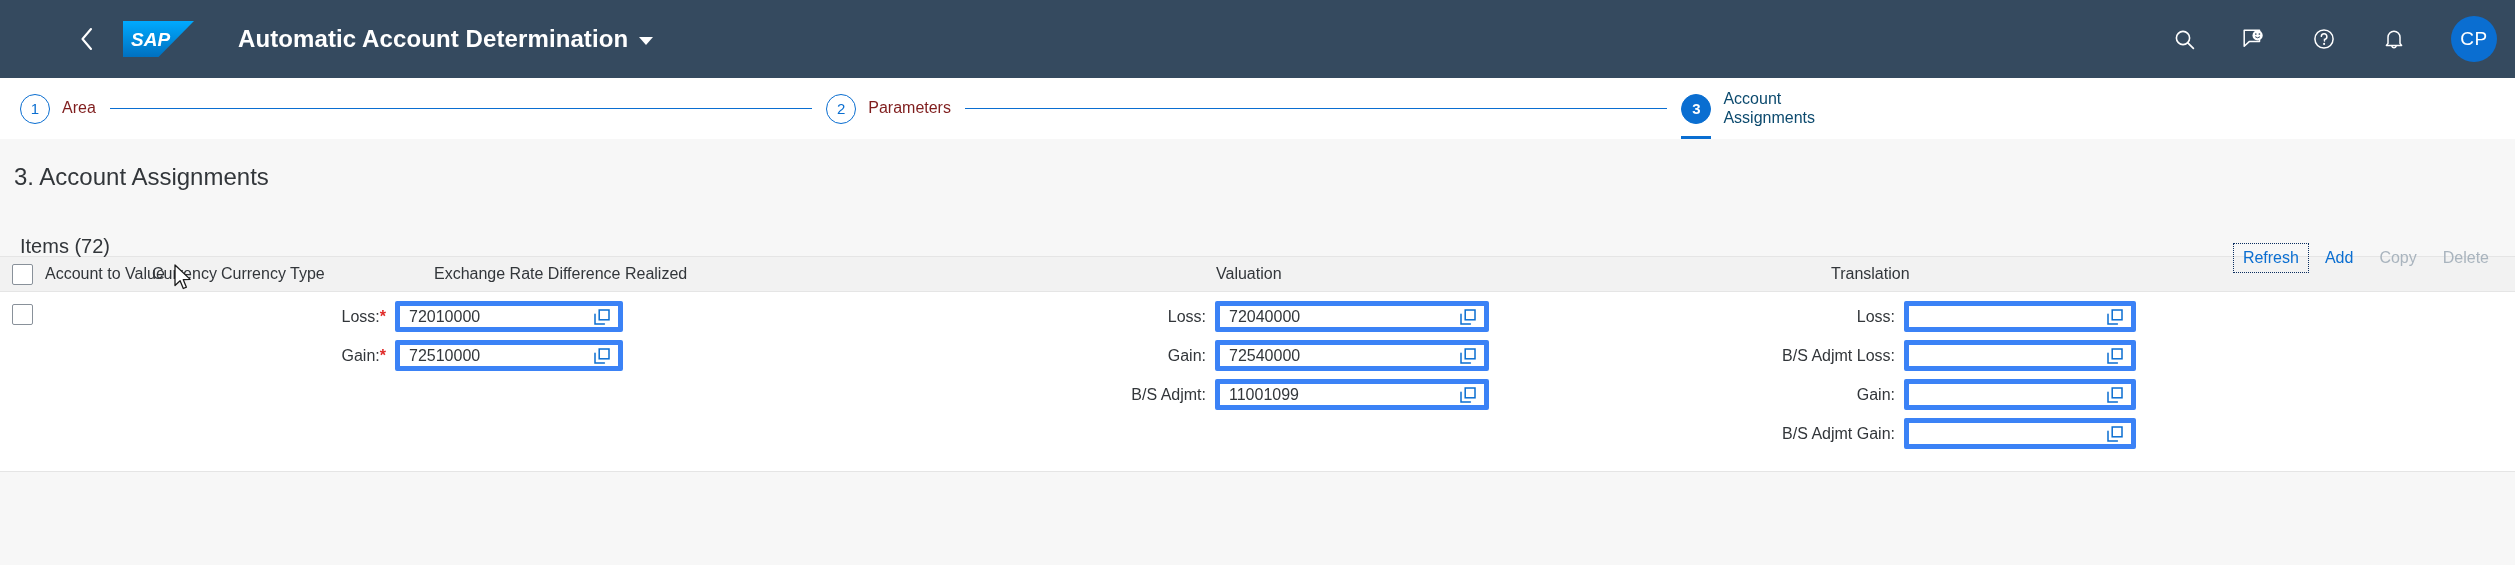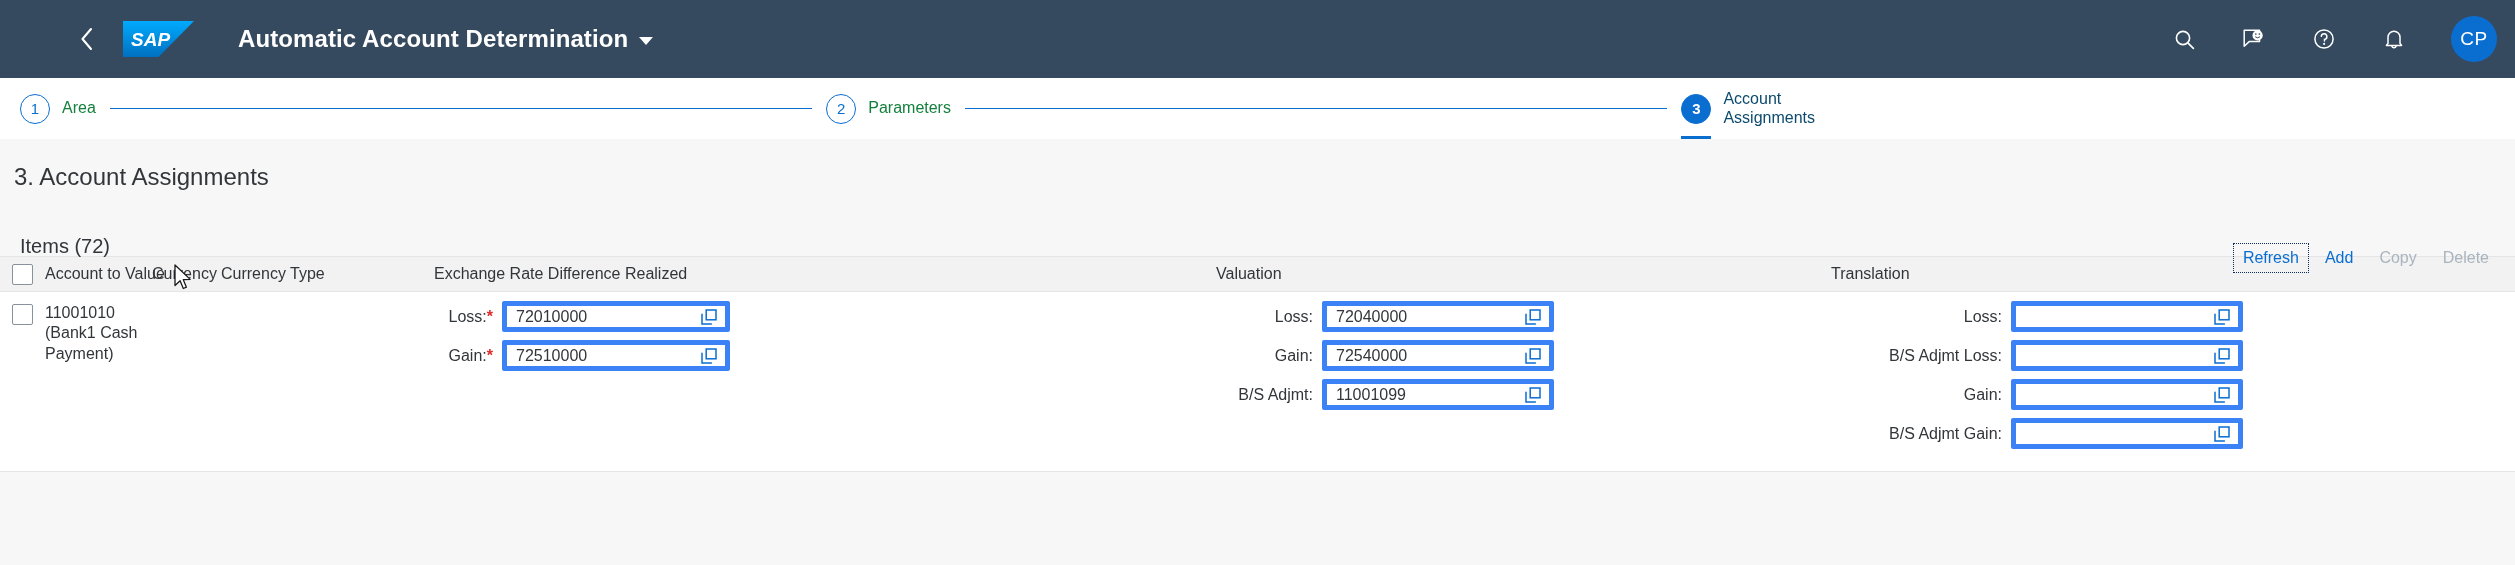--- a/index.html
+++ b/index.html
@@ -113,21 +113,21 @@
     flex: 0 0 auto;
   }
   .wstep.active .wnum {
     background: #0a6ed1;
     color: #ffffff;
     border-color: #0a6ed1;
     font-weight: bold;
   }
   .wlabel {
     font-size: 16px;
-    color: #15803d;
+    color: #7f1d1d;
     line-height: 1.18;
     white-space: pre-line;
   }
   .wstep.active .wlabel { color: #0c4a6e; }
   .wstep.active::after {
     content: "";
     position: absolute;
     left: 0;
     bottom: 0;
     width: 30px;
@@ -283,21 +283,21 @@
     width: 18px; height: 18px;
     color: #0a6ed1;
     cursor: pointer;
   }
   .vh-icon svg { display: block; }
 
   
   .g-erd .flabel { width: 68px; }
   .g-erd .fwrap  { width: 228px; }
   .g-val .flabel { width: 106px; }
-  .g-val .fwrap  { width: 232px; }
+  .g-val .fwrap  { width: 274px; }
   .g-tr  .flabel { width: 180px; }
   .g-tr  .fwrap  { width: 232px; }
   .g-erd { padding-left: 0; }
   .g-val { padding-left: 0; }
   .g-tr  { padding-left: 0; }
 
   
   .cursor {
     position: absolute;
     left: 174px;
@@ -421,21 +421,20 @@
     <div class="c-val">Valuation</div>
     <div class="c-tr">Translation</div>
   </div>
 
   <div class="tbl-row">
 
     <div class="c-check">
       <div class="chk"></div>
     </div>
 
-    <div class="c-acct">11001010 (Bank1 Cash Payment)</div>
     <div class="c-curr"></div>
     <div class="c-ctype"></div>
 
     <div class="c-erd">
       <div class="fgroup g-erd">
 
         <div class="frow">
           <div class="flabel"><span>Loss:</span><span class="req-star">*</span></div>
           <div class="fwrap">
             <input type="text" value="72010000" style="">

